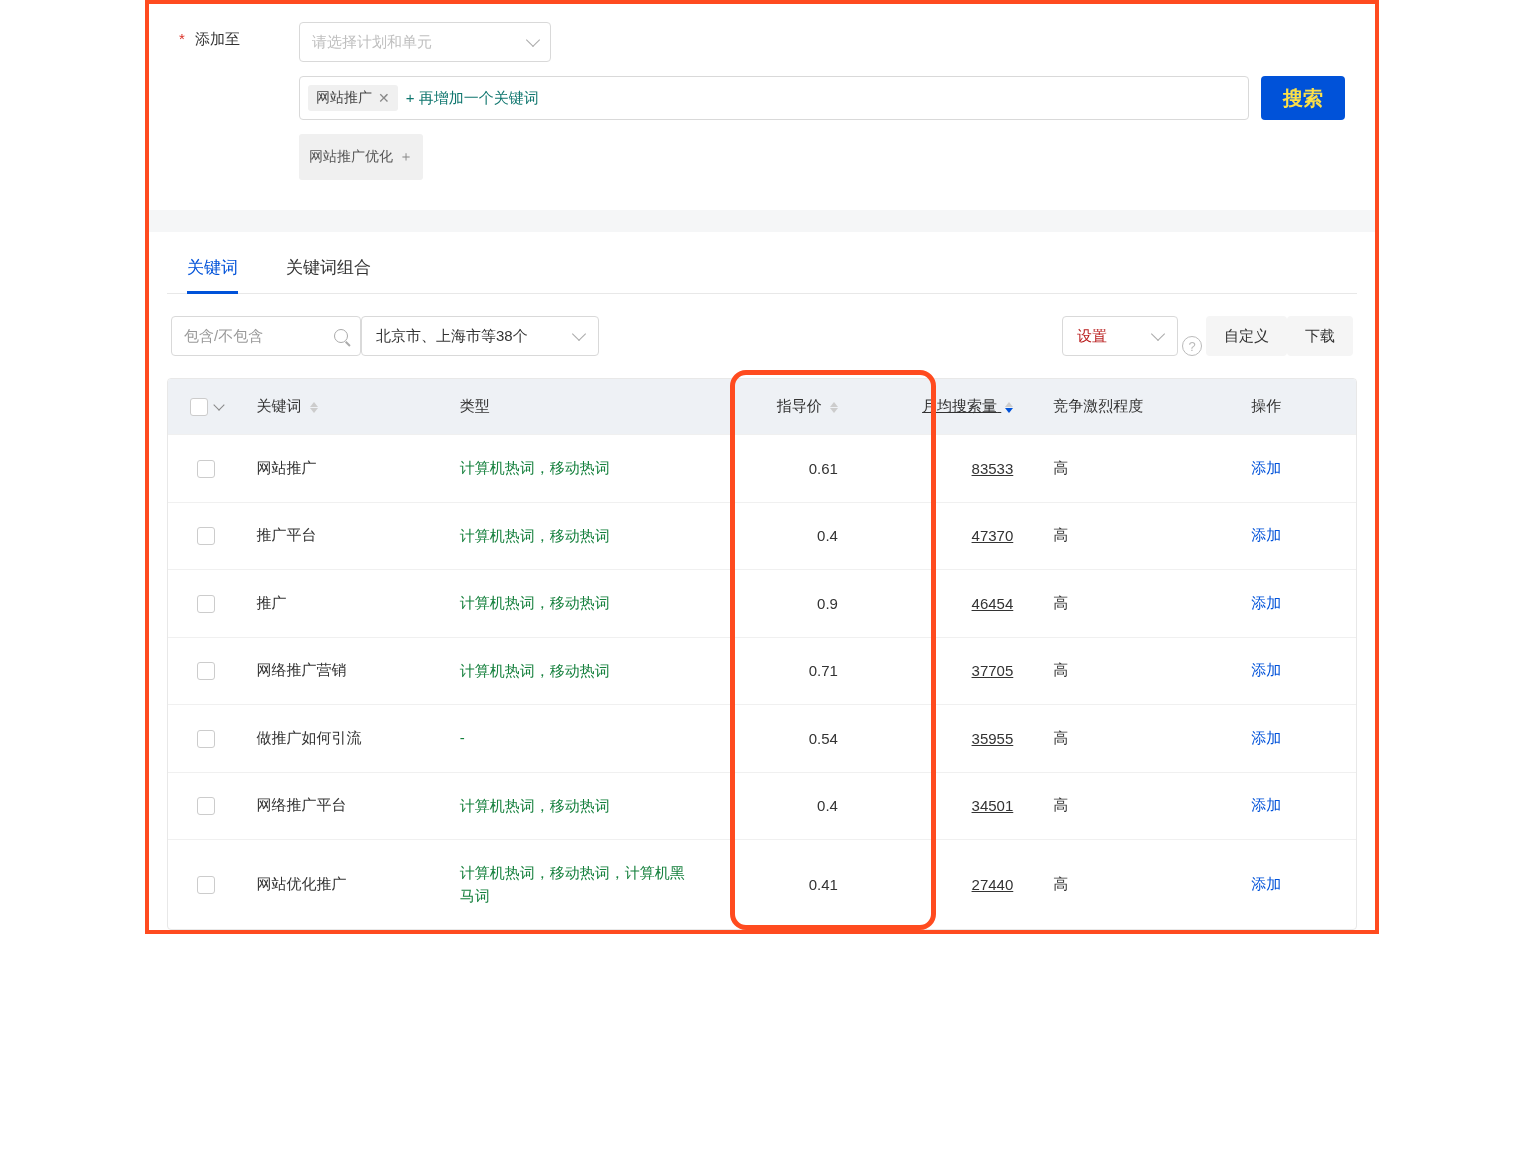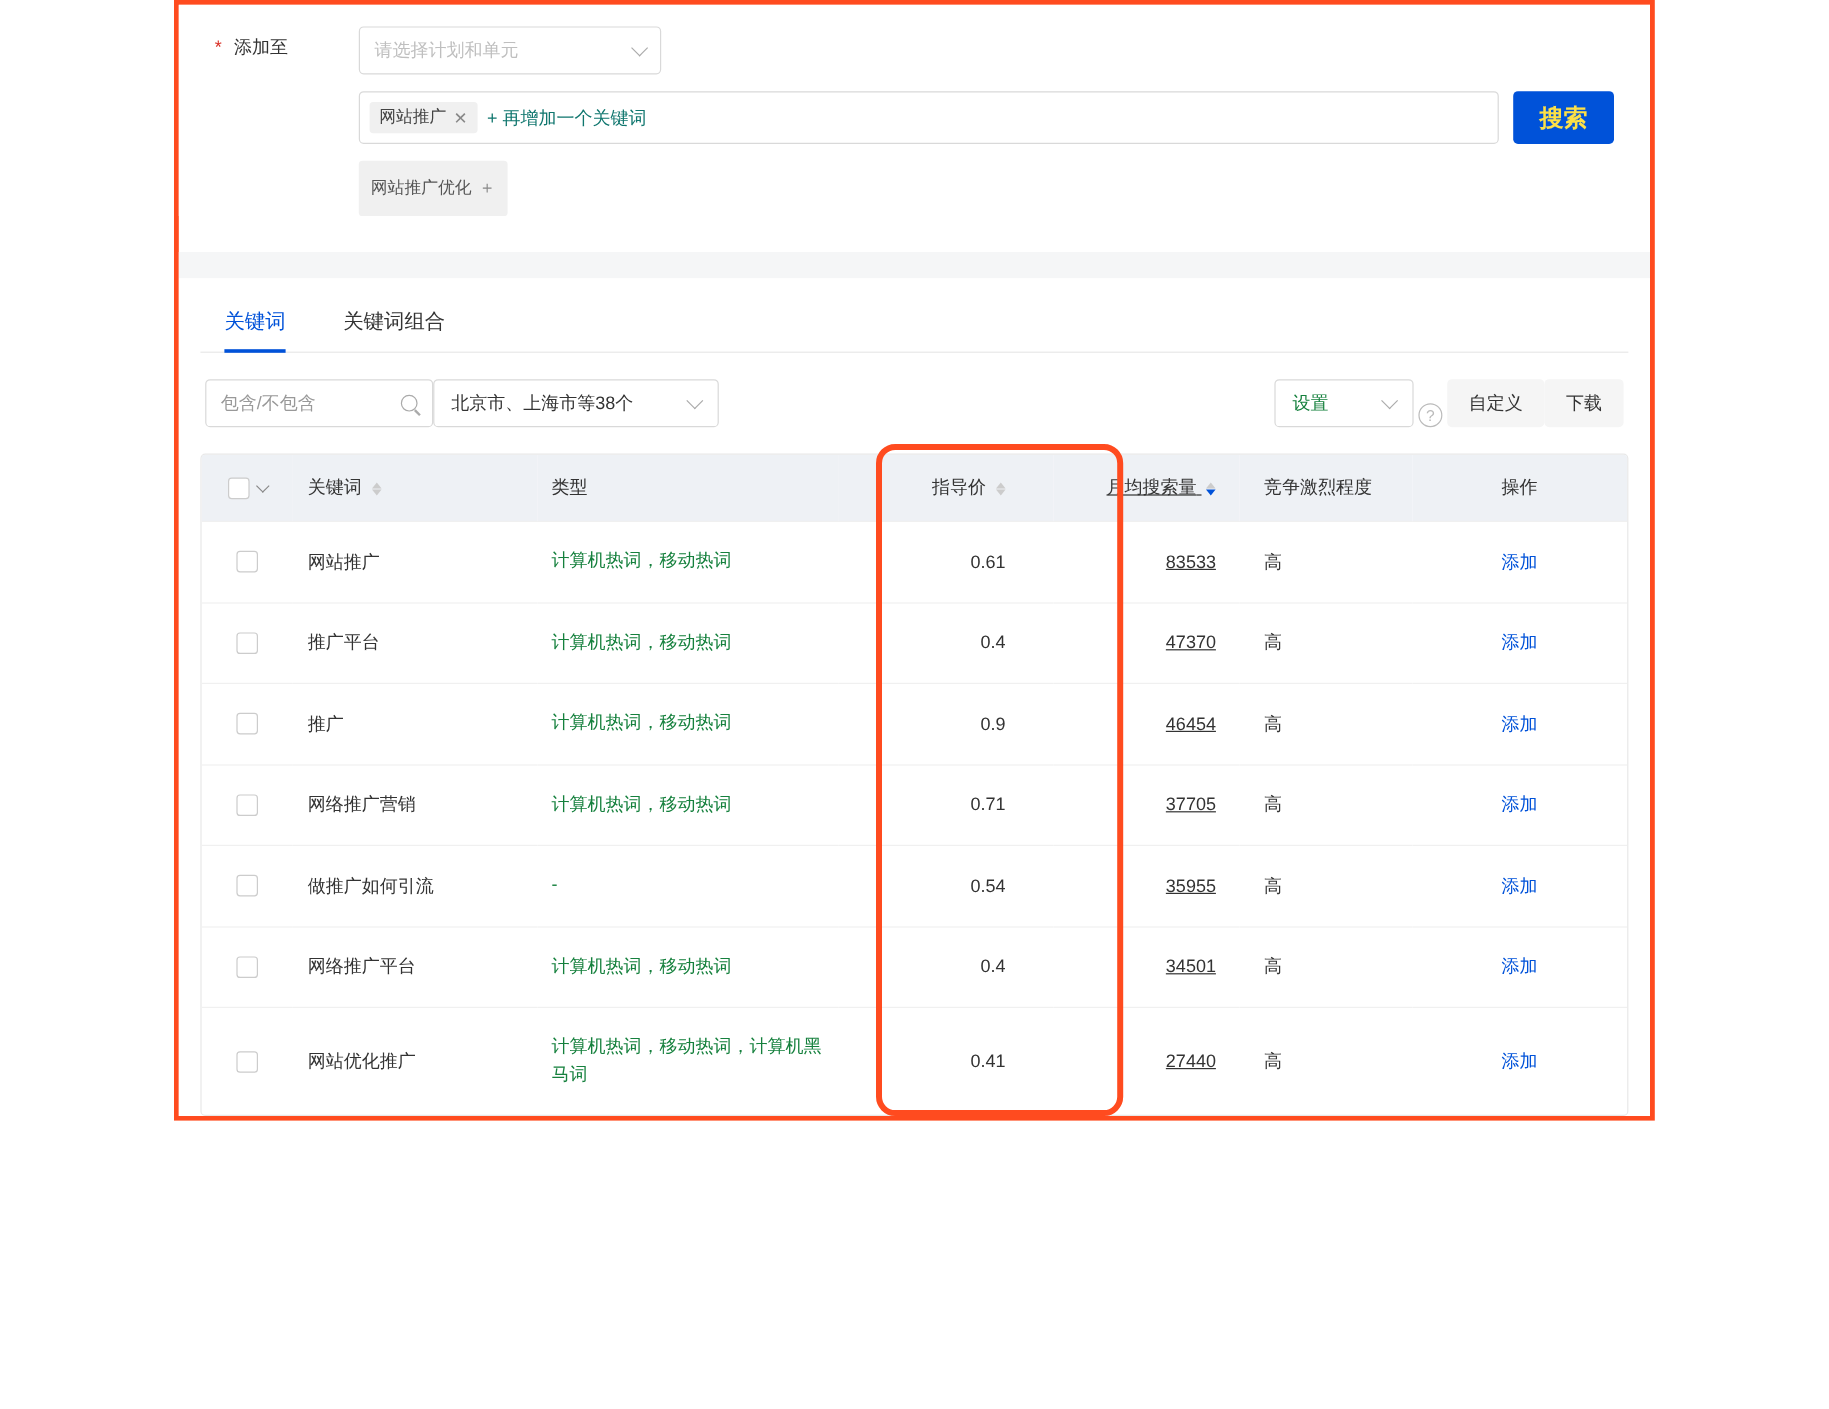--- a/index.html
+++ b/index.html
@@ -142,21 +142,21 @@
     padding: 16px 14px;
     cursor: pointer;
   }
   .toolbar-spacer { flex: 1; }
   .settings-select {
     width: 116px; height: 40px;
     border: 1px solid #d9d9d9;
     border-radius: 4px;
     display: flex; align-items: center; justify-content: space-between;
     padding: 0 14px;
-    color: #15803d;
+    color: #b91c1c;
     cursor: pointer;
   }
   .help-icon {
     width: 20px; height: 20px;
     border: 1.5px solid #bbb;
     border-radius: 50%;
     display: flex; align-items: center; justify-content: center;
     color: #bbb; font-size: 13px;
     margin: 0 4px;
   }

